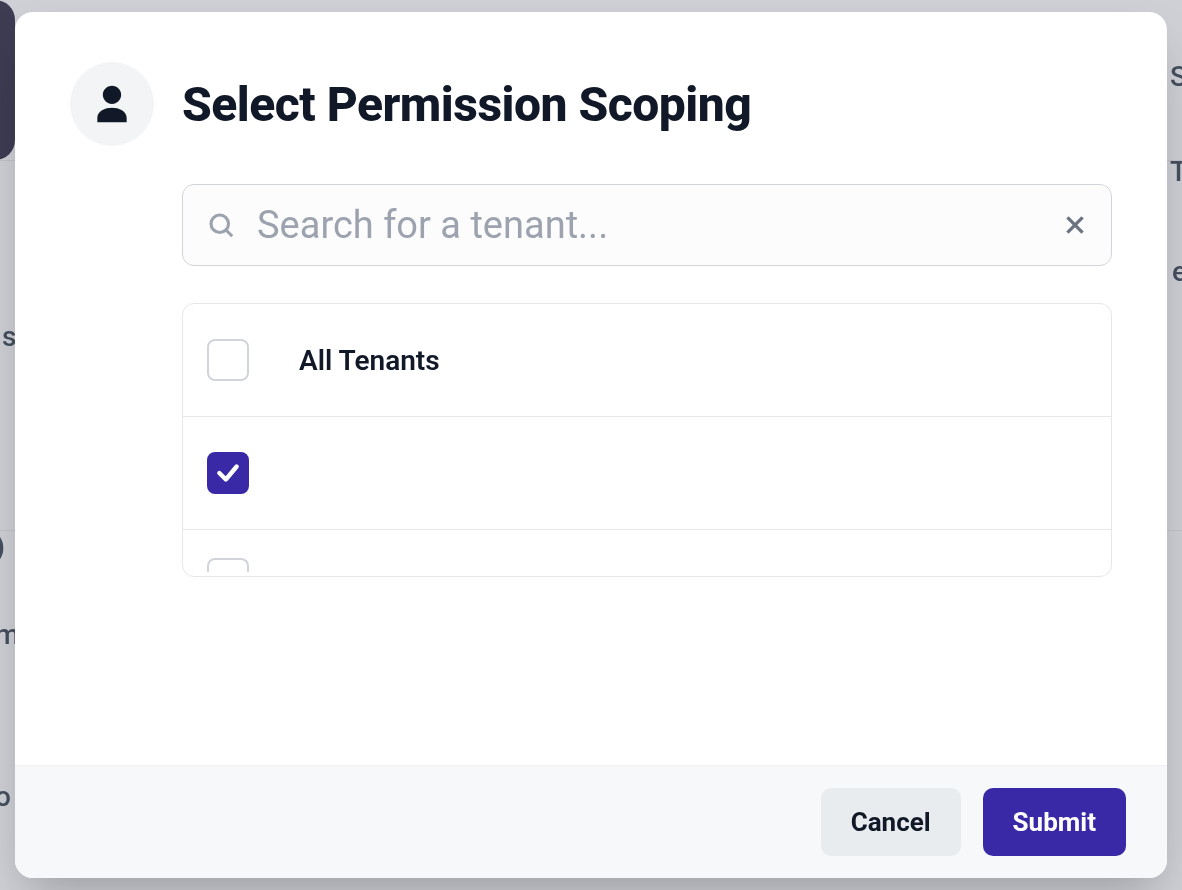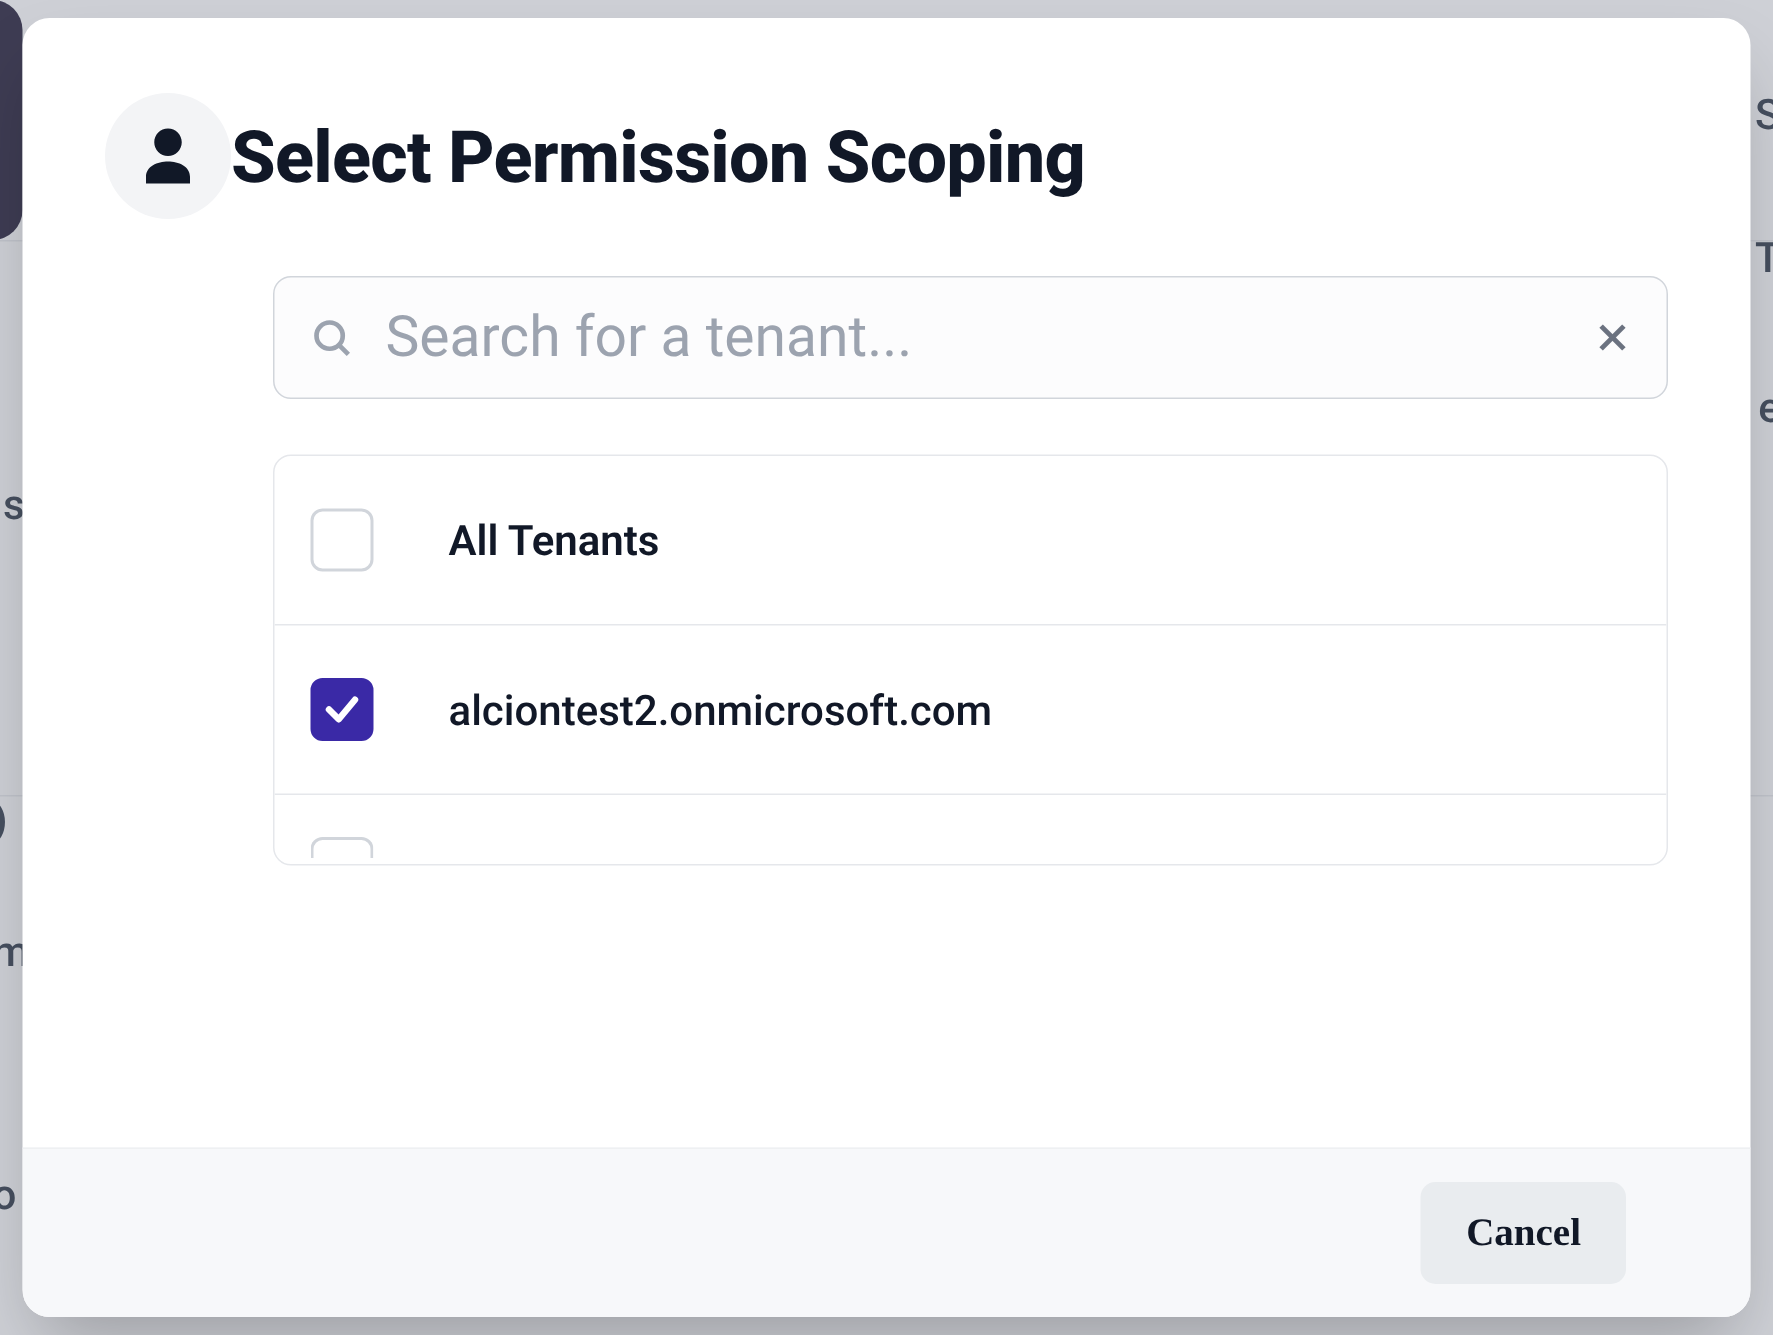--- a/index.html
+++ b/index.html
@@ -68,20 +68,21 @@
       overflow: hidden;
     }
     .modal-body {
       flex: 1;
       padding: 50px 55px 0 55px;
       overflow: hidden;
     }
     .modal-header {
       display: flex;
       align-items: center;
+      gap: 28px;
       margin-bottom: 38px;
     }
     .header-icon {
       width: 84px;
       height: 84px;
       border-radius: 50%;
       background: #f3f4f6;
       display: flex;
       align-items: center;
       justify-content: center;
@@ -196,26 +197,25 @@
     .row-label {
       font-size: 28px;
       color: #111827;
       font-weight: 600;
     }
     .row-label.sub {
       font-weight: 500;
     }
     .modal-footer {
       background: #f7f8fa;
-      padding: 22px 83px;
+      padding: 22px 41px;
       display: flex;
       justify-content: flex-end;
       gap: 22px;
       border-top: 1px solid #eef0f2;
-      font-family: Liberation Serif, serif;
     }
     .btn {
       height: 68px;
       padding: 0 30px;
       font-size: 26px;
       font-weight: 700;
       border-radius: 10px;
       border: none;
       cursor: pointer;
       font-family: inherit;
@@ -278,28 +278,28 @@
             <span class="row-label">All Tenants</span>
           </div>
 
 
           <div class="list-row">
             <div class="checkbox checkbox-checked">
               <svg viewBox="0 0 24 24">
                   <polyline points="4 12 10 18 20 6"></polyline>
                 </svg>
             </div>
-            <span class="row-label sub">alciontest2.onmicrosoft.com</span>
           </div>
 
           <div class="list-row partial">
             <div class="checkbox checkbox-unchecked" style="height:14px;border-bottom:none;border-radius:8px 8px 0 0"></div>
           </div>
 
         </div>
       </div>
     </div>
 
     <div class="modal-footer">
       <button class="btn btn-cancel">Cancel</button>
+      <button class="btn btn-submit">Submit</button>
     </div>
   </div>
 </div>
 
 </body></html>

